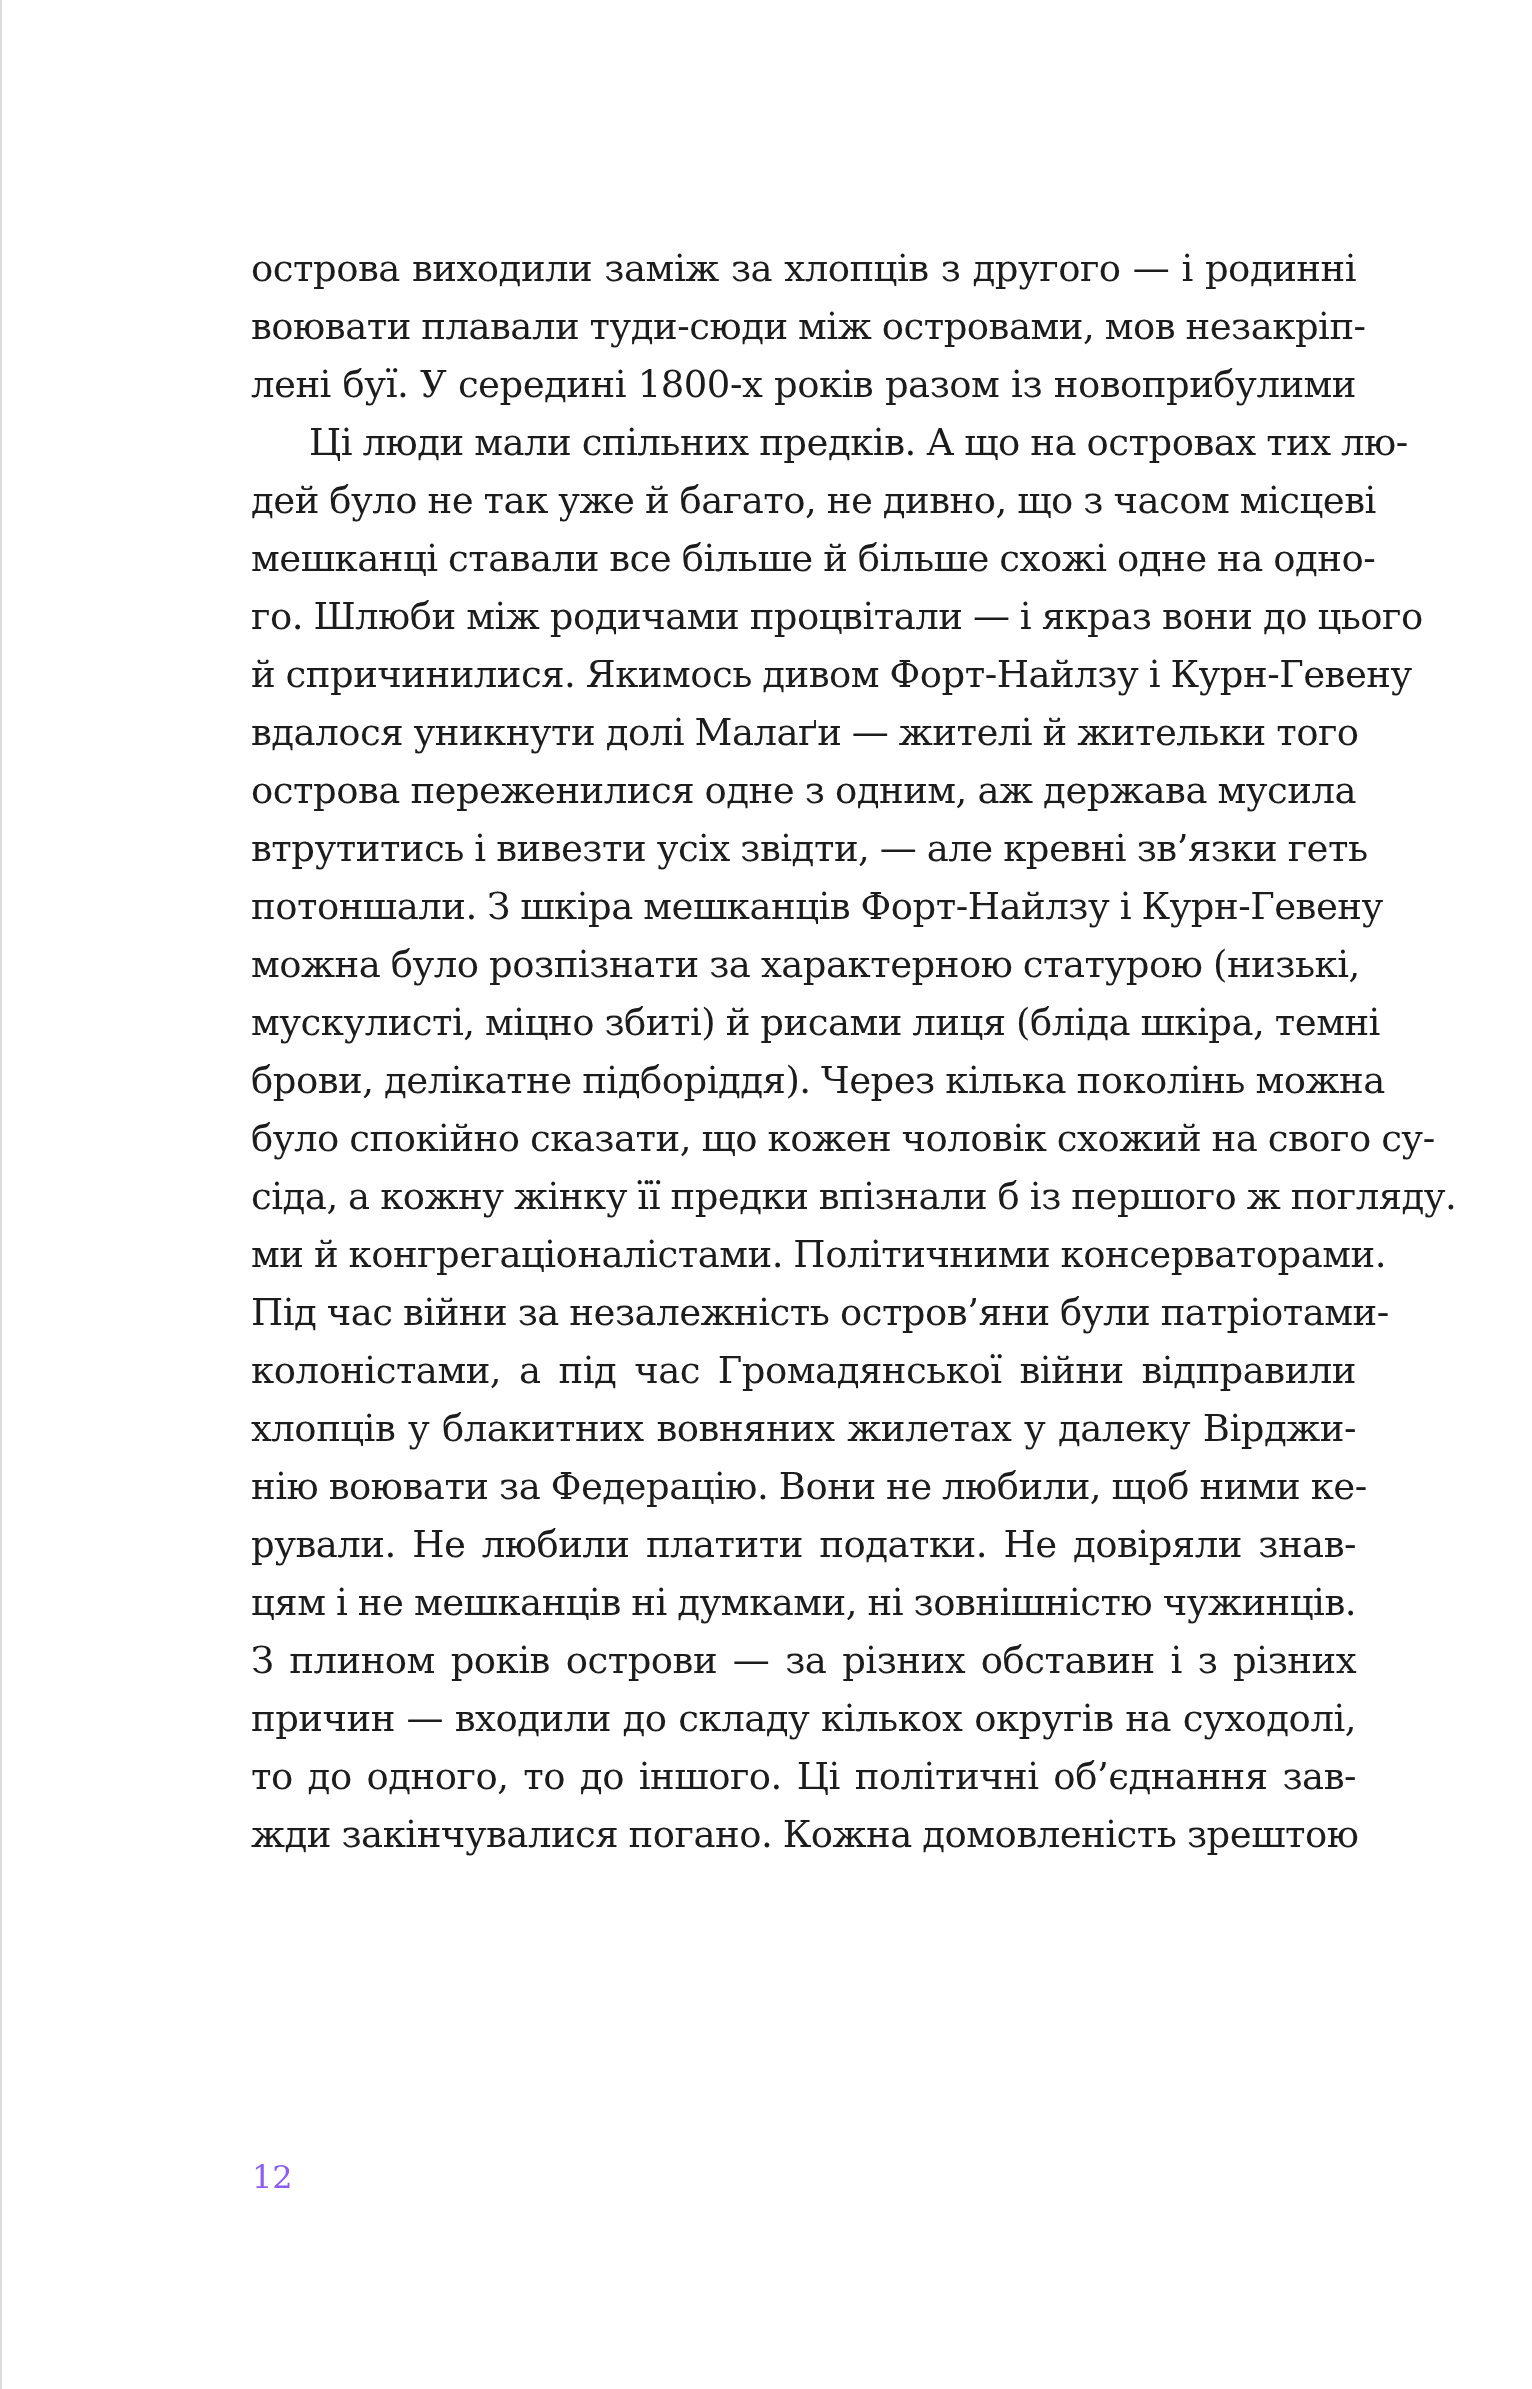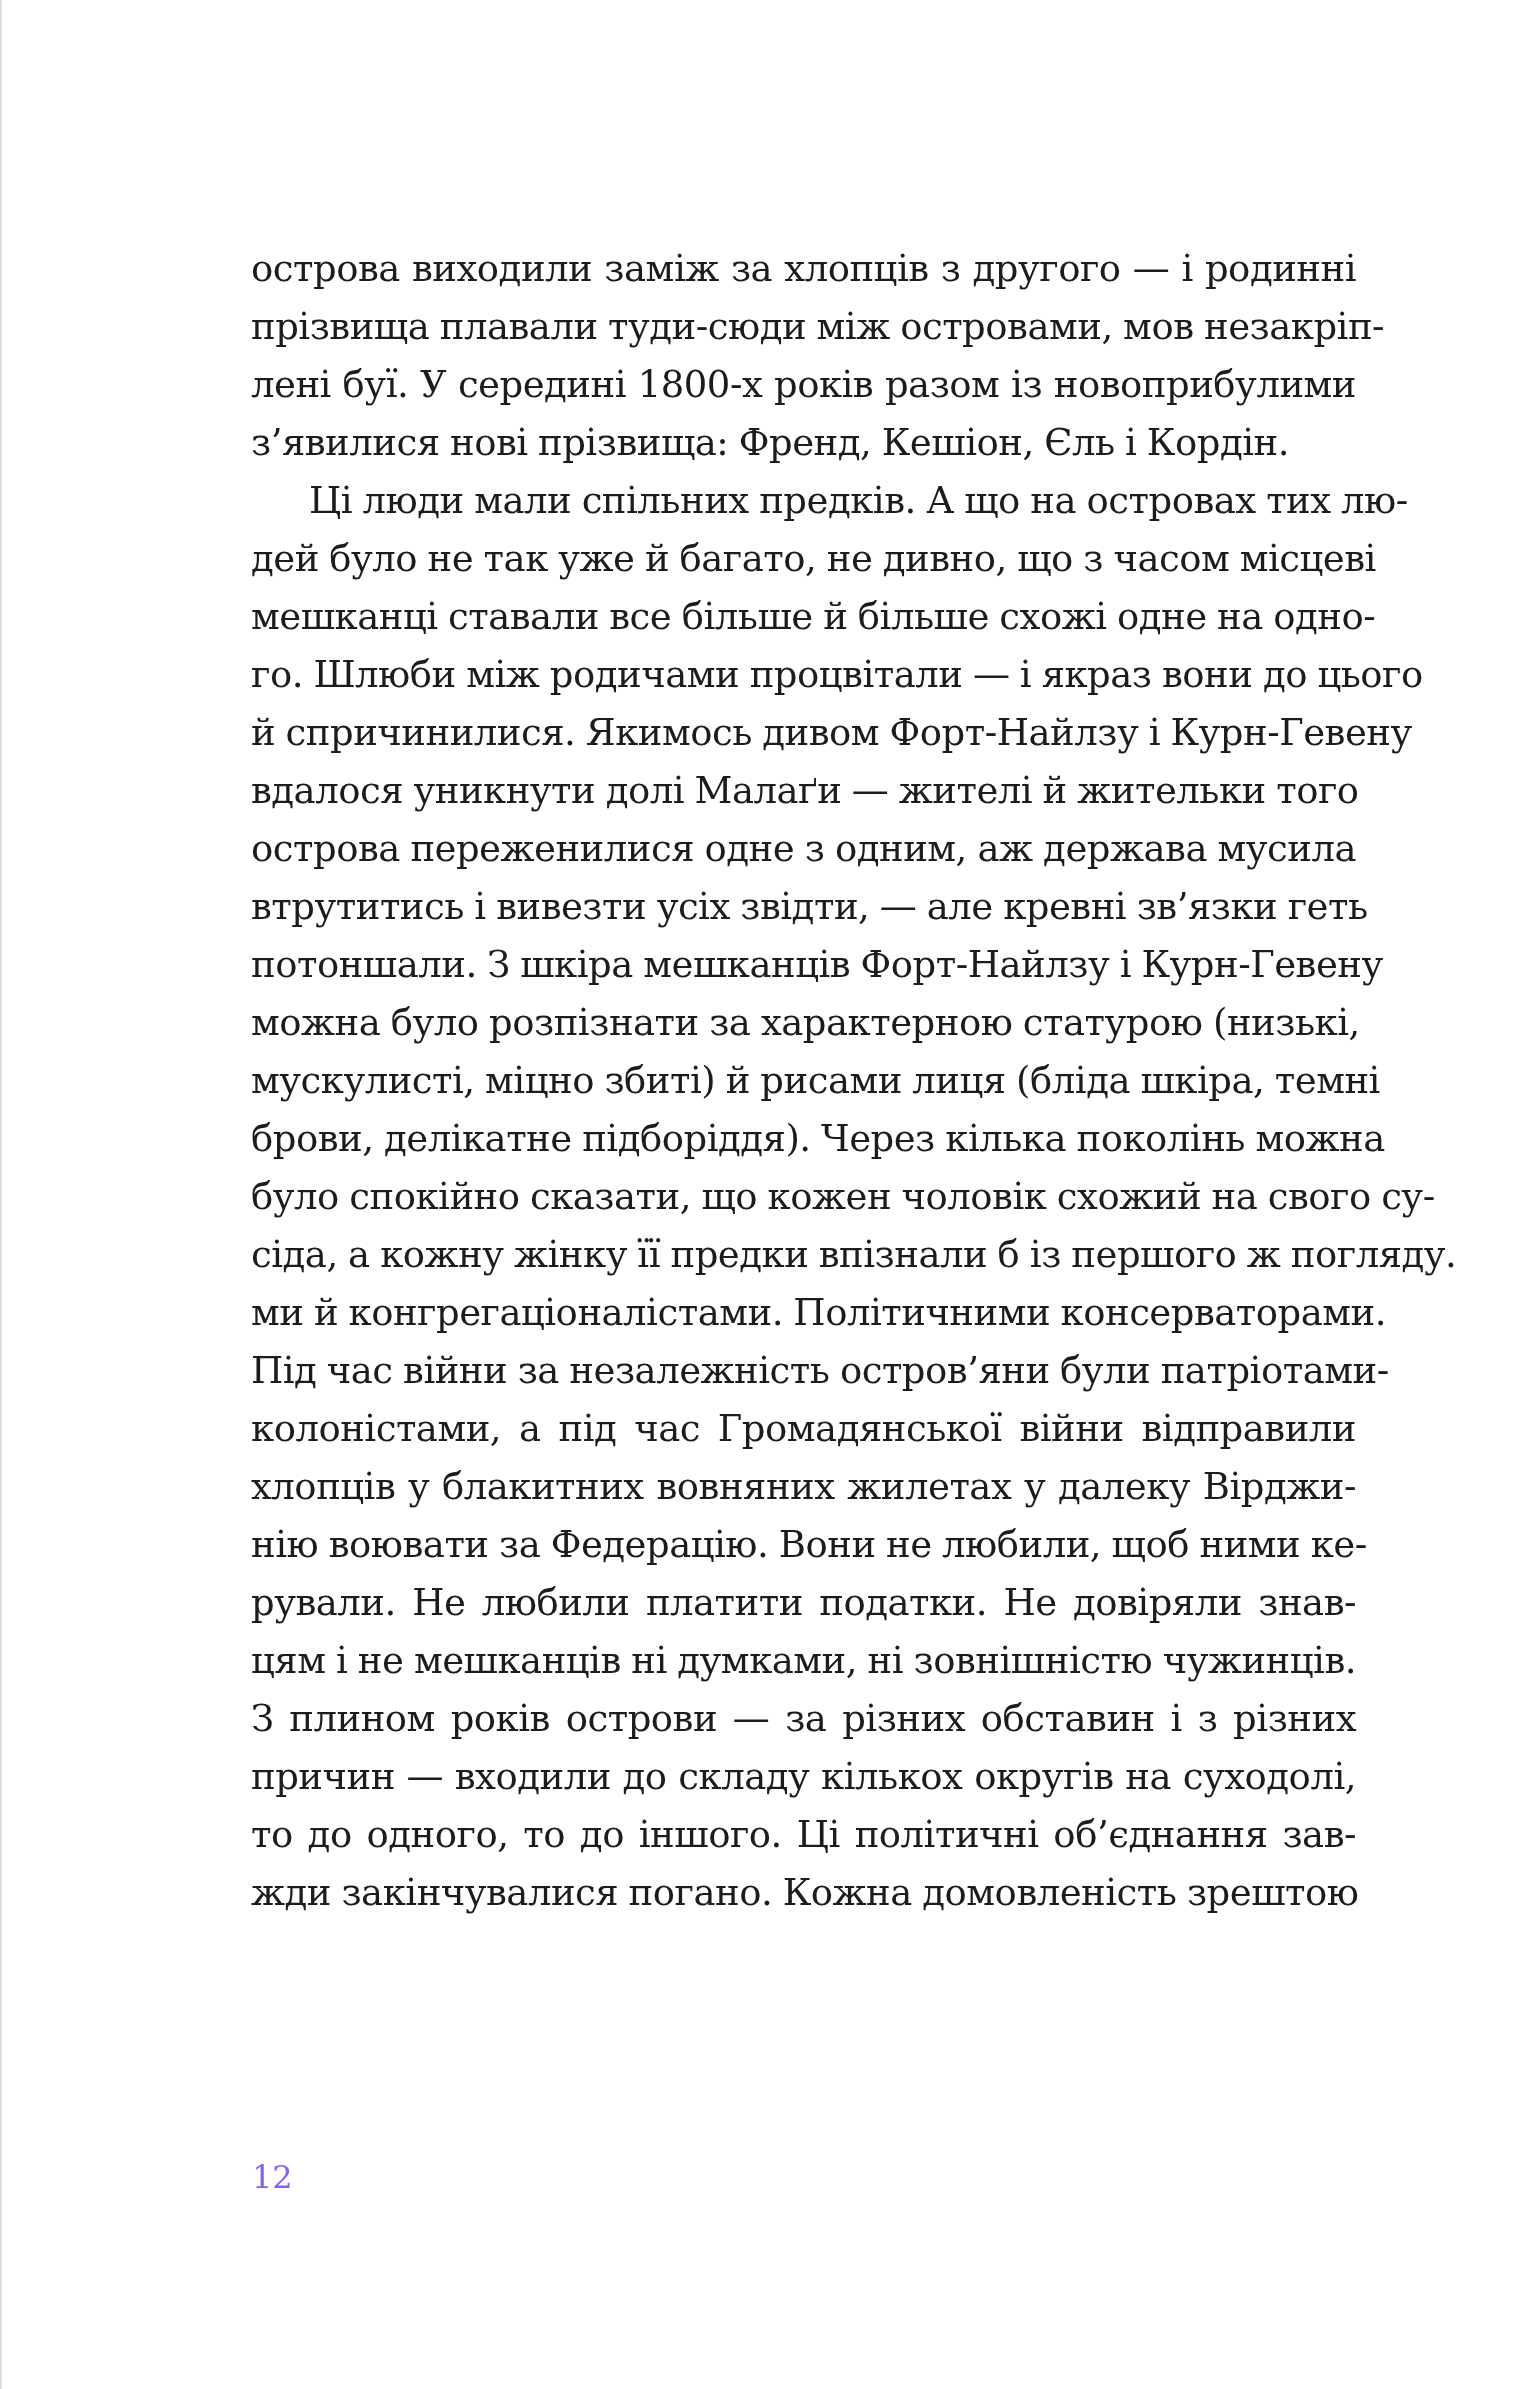--- a/index.html
+++ b/index.html
@@ -56,23 +56,22 @@
     }
   </style>
 </head>
 <body>
 
 <div class="page-edge"></div>
 
 <div class="text-block">
 
   <span class="line">острова виходили заміж за хлопців з другого — і родинні</span>
-  <span class="line">прізвища плавали туди-сюди між островами, мов незакріп-</span>
+  <span class="line">воювати плавали туди-сюди між островами, мов незакріп-</span>
   <span class="line">лені буї. У середині 1800-х років разом із новоприбулими</span>
-  <span class="line last">з’явилися нові прізвища: Френд, Кешіон, Єль і Кордін.</span>
 
   <span class="line indent">Ці люди мали спільних предків. А що на островах тих лю-</span>
   <span class="line">дей було не так уже й багато, не дивно, що з часом місцеві</span>
   <span class="line">мешканці ставали все більше й більше схожі одне на одно-</span>
   <span class="line">го. Шлюби між родичами процвітали — і якраз вони до цього</span>
   <span class="line">й спричинилися. Якимось дивом Форт-Найлзу і Курн-Гевену</span>
   <span class="line">вдалося уникнути долі Малаґи — жителі й жительки того</span>
   <span class="line">острова переженилися одне з одним, аж держава мусила</span>
   <span class="line">втрутитись і вивезти усіх звідти, — але кревні зв’язки геть</span>
   <span class="line">потоншали. З шкіра мешканців Форт-Найлзу і Курн-Гевену</span>

